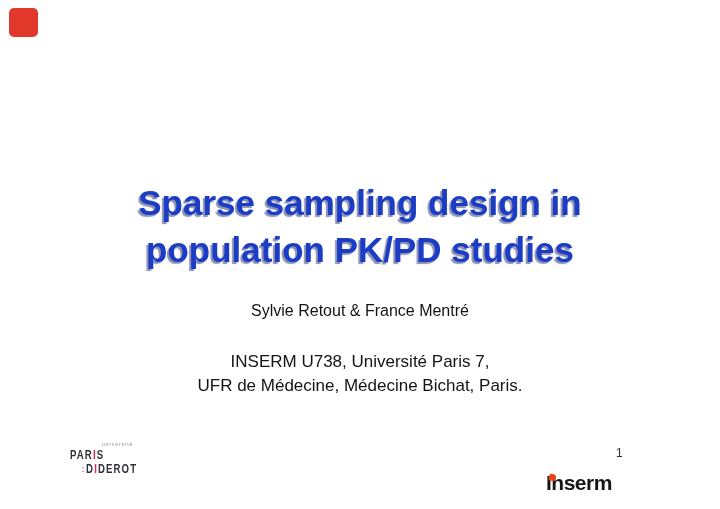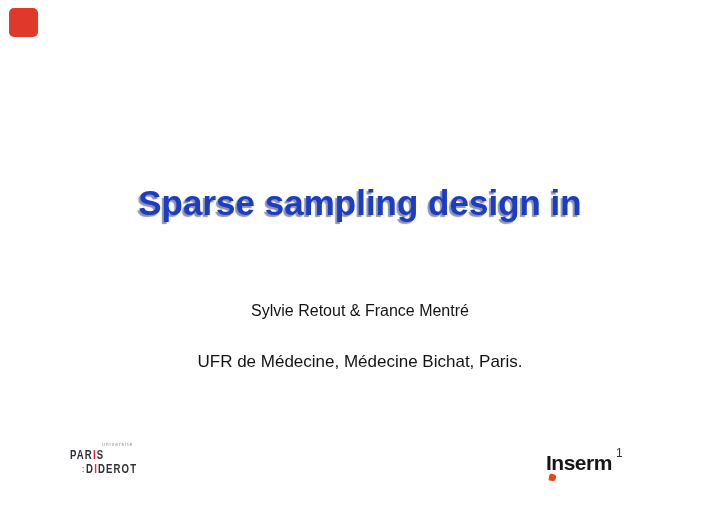--- a/index.html
+++ b/index.html
@@ -91,21 +91,21 @@
     color: #E8234A;
     vertical-align: 1px;
     margin-right: 1px;
     font-weight: bold;
   }
 
   
   .inserm-logo {
     position: absolute;
     left: 546px;
-    top: 452px;
+    top: 472px;
     font-size: 21px;
     font-weight: bold;
     letter-spacing: -0.5px;
     color: #161616;
     line-height: 22px;
   }
   .inserm-dot {
     position: absolute;
     left: 549px;
     top: 474px;
@@ -126,25 +126,27 @@
 </style>
 </head>
 <body>
 
 <div class="slide">
 
   <div class="corner-square" style="background: rgb(224, 57, 43);"></div>
 
   <div class="title" style="color: rgb(27, 60, 196);">
     <div>Sparse sampling design in</div>
+    <div>population PK/PD studies</div>
   </div>
 
   <div class="authors">Sylvie Retout &amp; France Mentré</div>
 
   <div class="affiliation">
+    <div>INSERM U738, Université Paris 7,</div>
     <div>UFR de Médecine, Médecine Bichat, Paris.</div>
   </div>
 
   <div class="pd-logo">
     <div class="pd-univ">université</div>
     <div class="pd-word">
       <span>PAR</span><span class="pd-accent">I</span><span>S</span>
     </div>
     <div class="pd-word line2">
       <span class="pd-tick">:</span><span>D</span><span class="pd-accent">I</span><span>DEROT</span>

